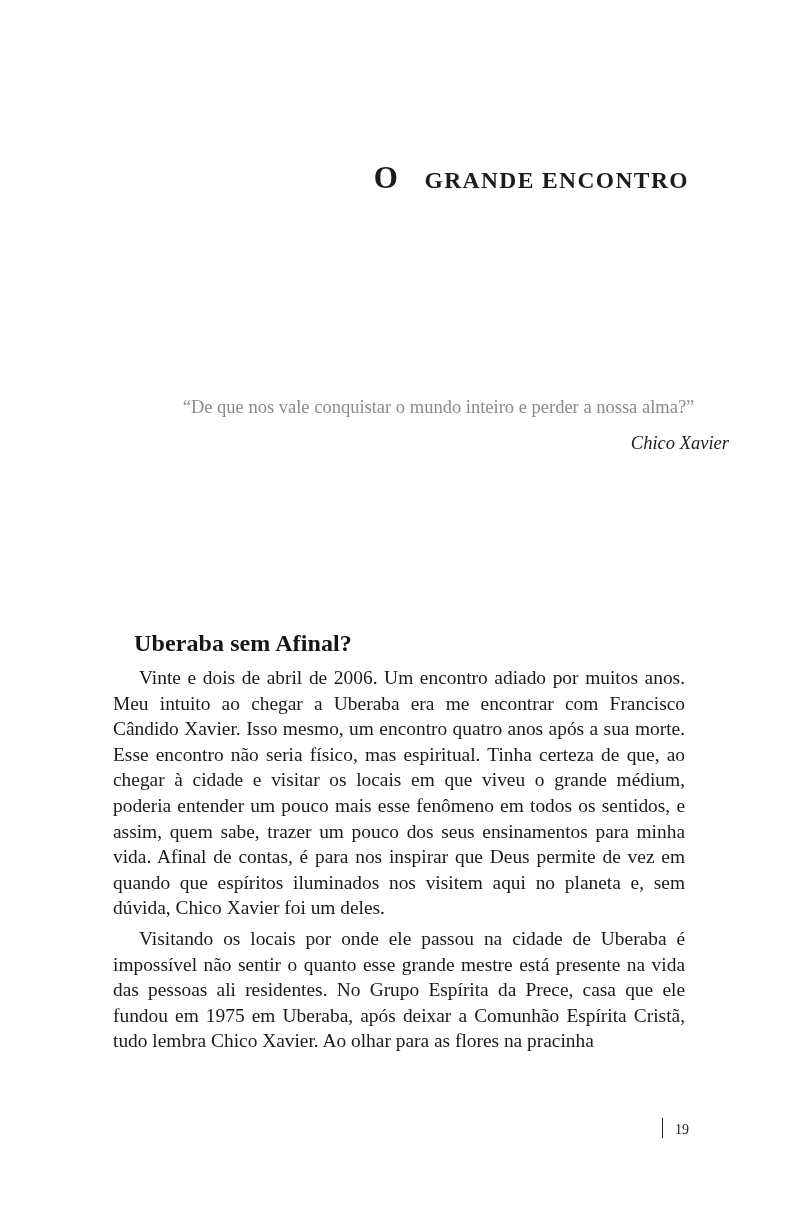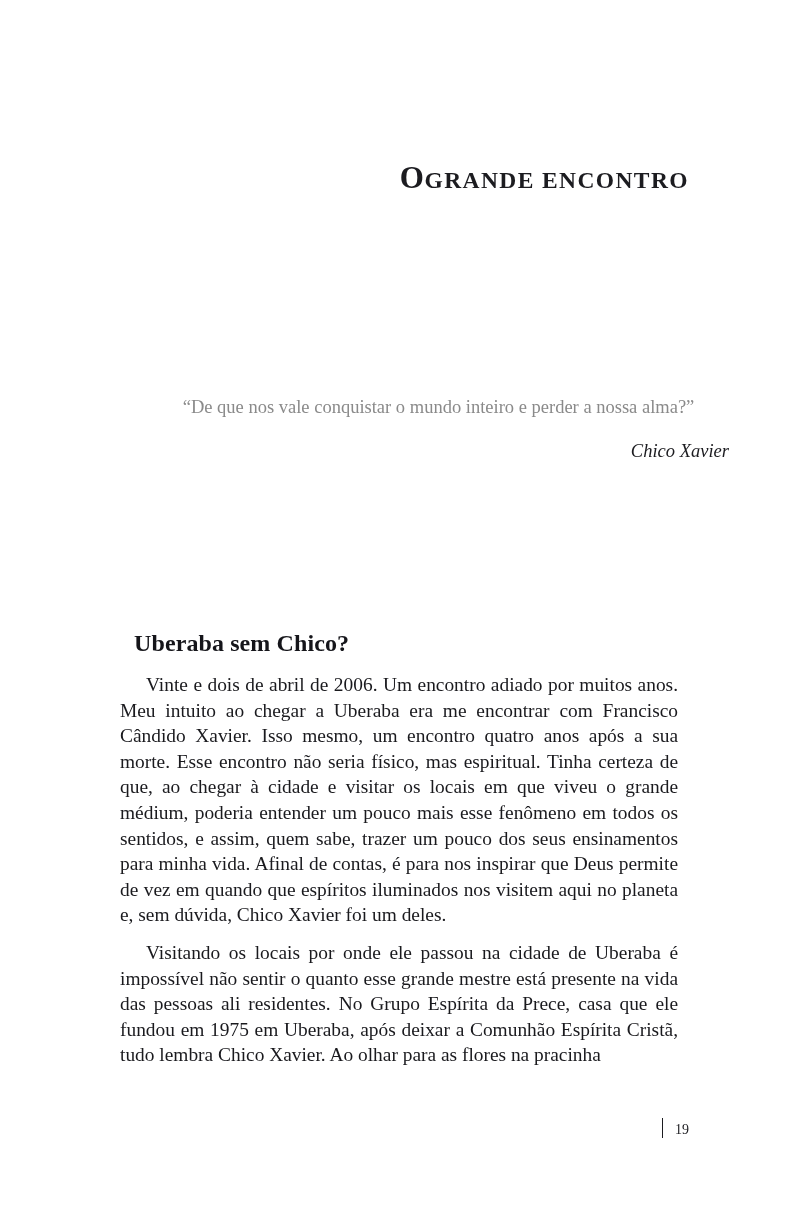--- a/index.html
+++ b/index.html
@@ -32,20 +32,21 @@
     color: #1c1c20;
   }
   .chapter-title .drop {
     font-size: 31px;
     letter-spacing: 0.5px;
   }
   .chapter-title .smallcaps {
     font-size: 23.5px;
     letter-spacing: 1.4px;
     text-transform: uppercase;
+    margin-left: 26px;
   }
 
   
   .epigraph {
     position: absolute;
     left: 108px;
     top: 378px;
     width: 581px;
   }
   .epigraph-quote {
@@ -56,21 +57,21 @@
     color: #8a8a8a;
     white-space: nowrap;
   }
   .epigraph-author {
     display: block;
     text-align: right;
     font-size: 18.5px;
     line-height: 26px;
     font-style: italic;
     color: #1c1c20;
-    margin-top: 18px;
+    margin-top: 10px;
   }
 
   
   .section-heading {
     position: absolute;
     left: 134px;
     top: 608px;
     font-size: 24px;
     font-weight: bold;
     line-height: 30px;
@@ -79,21 +80,21 @@
   }
 
   
   .body-copy {
     position: absolute;
     left: 108px;
     top: 660px;
     width: 582px;
   }
   .body-copy p {
-    margin: 12px;
+    margin: 5px;
     font-size: 19.4px;
     line-height: 25.6px;
     text-align: justify;
     text-justify: inter-word;
     text-indent: 26px;
     color: #1a1a1e;
     hyphens: manual;
   }
 
   
@@ -127,21 +128,21 @@
 
   <h1 class="chapter-title">
     <span class="drop">O</span><span class="smallcaps">grande encontro</span>
   </h1>
 
   <blockquote class="epigraph">
     <span class="epigraph-quote">“De que nos vale conquistar o mundo inteiro e perder a nossa alma?”</span>
     <span class="epigraph-author">Chico Xavier</span>
   </blockquote>
 
-  <h2 class="section-heading">Uberaba sem Chico?</h2>
+  <h2 class="section-heading">Uberaba sem Afinal?</h2>
 
   <div class="body-copy">
     <p>Vinte e dois de abril de 2006. Um encontro adiado por muitos anos. Meu intuito ao chegar a Uberaba era me encontrar com Francisco Cândido Xavier. Isso mesmo, um encontro quatro anos após a sua morte. Esse encontro não seria físico, mas espiritual. Tinha certeza de que, ao chegar à cidade e visitar os locais em que viveu o grande médium, poderia entender um pouco mais esse fenômeno em todos os sentidos, e assim, quem sabe, trazer um pouco dos seus ensinamentos para minha vida. Afinal de contas, é para nos inspirar que Deus permite de vez em quando que espíritos iluminados nos visitem aqui no planeta e, sem dúvida, Chico Xavier foi um deles.</p>
     <p>Visitando os locais por onde ele passou na cidade de Uberaba é impossível não sentir o quanto esse grande mestre está presente na vida das pessoas ali residentes. No Grupo Espírita da Prece, casa que ele fundou em 1975 em Uberaba, após deixar a Comunhão Espírita Cristã, tudo lembra Chico Xavier. Ao olhar para as flores na pracinha</p>
   </div>
 
   <div class="folio">
     <span class="rule"></span><span class="num">19</span>
   </div>
 

